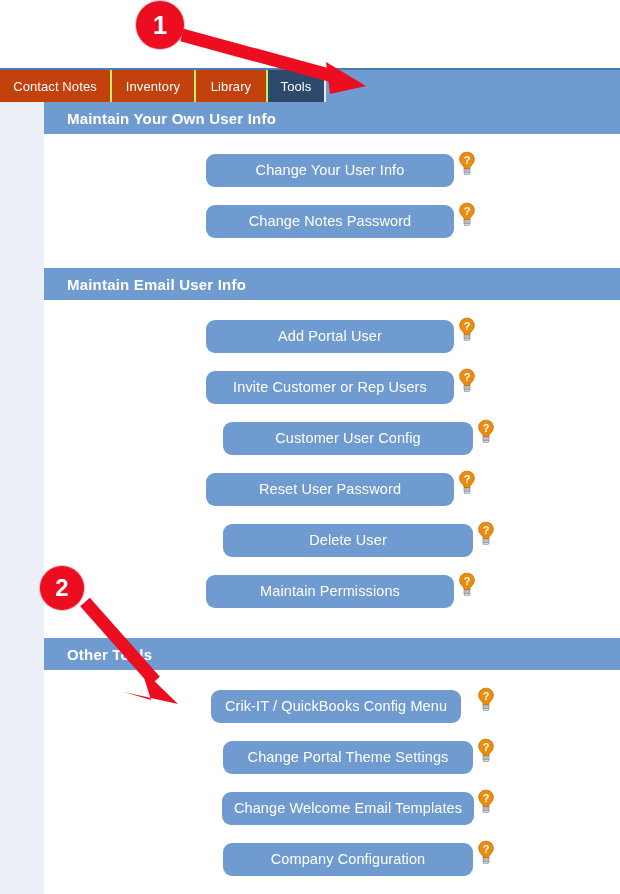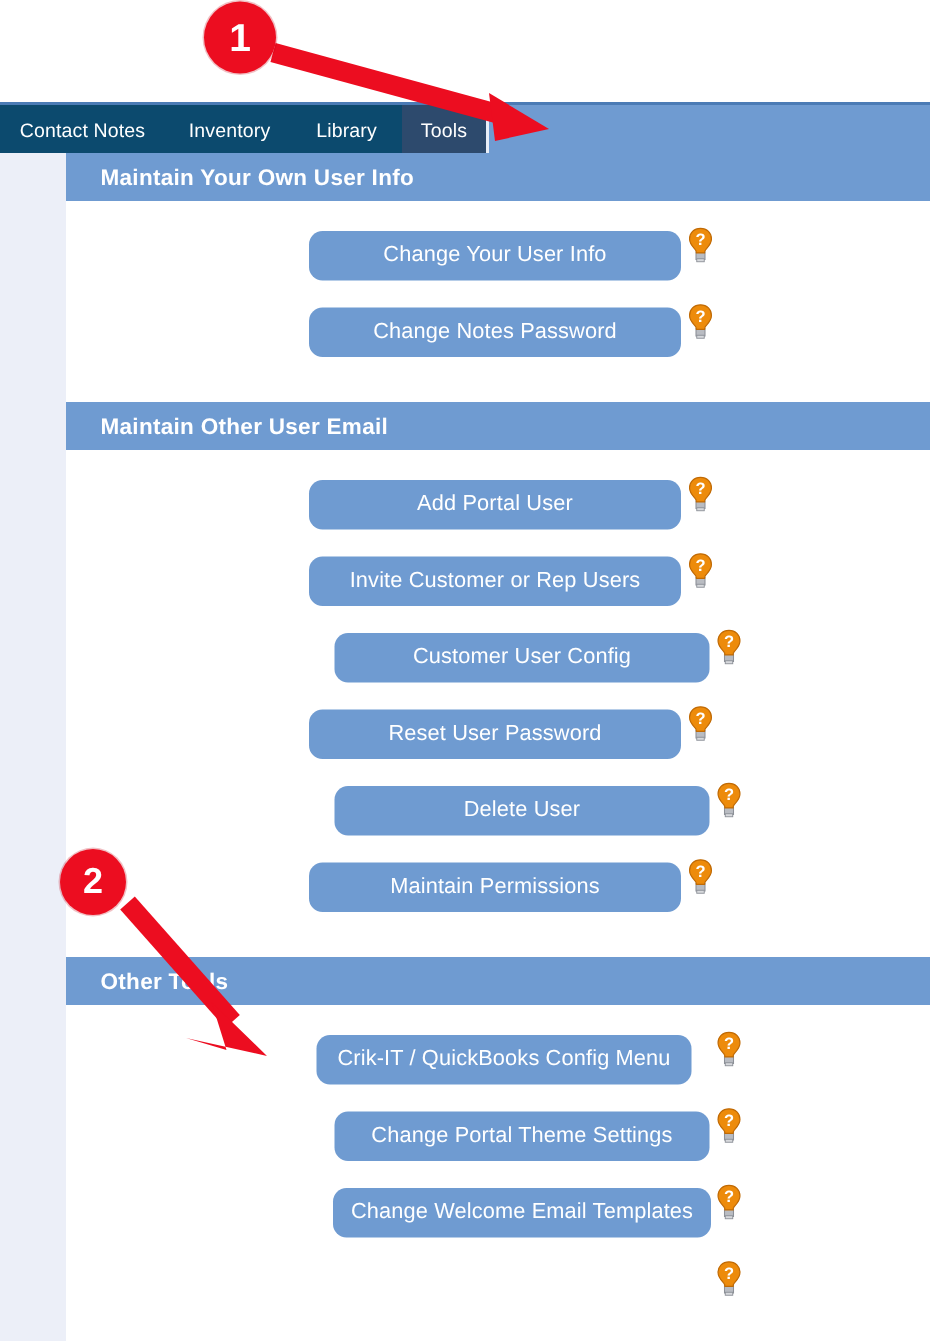--- a/index.html
+++ b/index.html
@@ -49,22 +49,22 @@
   }
   .tab {
     position: relative;
     display: flex;
     align-items: center;
     justify-content: center;
     padding: 0 12px;
     font-size: 13px;
     color: #ffffff;
     letter-spacing: .1px;
-    background: #0c4a6e;
-    border-right: 2px solid #0c4a6e;
+    background: #c2410c;
+    border-right: 2px solid #bef264;
     box-sizing: border-box;
     cursor: pointer;
     white-space: nowrap;
   }
   .tab.active {
     background: #2d4a6d;
     border-right: 2px solid #e8eef8;
     color: #ffffff;
   }
   .tab-filler {
@@ -233,21 +233,21 @@
                 <text x="9" y="12.6" font-family="Liberation Sans, sans-serif" font-size="11" font-weight="bold" fill="#ffffff" text-anchor="middle">?</text>
               </svg>
             </span>
           </div>
 
         </div>
       </div>
 
       <div class="section">
         <div class="section-header">
-          <span>Maintain Other User Email</span>
+          <span>Maintain Email User Info</span>
         </div>
         <div class="section-body">
 
           <div class="btn-row">
             <button class="tool-btn" style="left:162px;width:248px">Add Portal User</button>
             <span class="help-icon" style="left:414px">
               <svg width="18" height="27" viewBox="0 0 18 27">
                 <rect x="6" y="17" width="6" height="5" fill="#b9bcc2" stroke="#8c9097" stroke-width="0.7"></rect>
                 <rect x="6.5" y="21.5" width="5" height="2" fill="#d7d9dd" stroke="#8c9097" stroke-width="0.6"></rect>
                 <path d="M9 1.2 C4.6 1.2 1.7 4.3 1.7 8.3 C1.7 11.4 3.9 13.5 5.4 15.2 C6.2 16.1 6.3 16.8 6.3 17.6 L11.7 17.6 C11.7 16.8 11.8 16.1 12.6 15.2 C14.1 13.5 16.3 11.4 16.3 8.3 C16.3 4.3 13.4 1.2 9 1.2 Z" fill="#ed8b0b" stroke="#c06a05" stroke-width="0.8"></path>
@@ -355,20 +355,21 @@
               <svg width="18" height="27" viewBox="0 0 18 27">
                 <rect x="6" y="17" width="6" height="5" fill="#b9bcc2" stroke="#8c9097" stroke-width="0.7"></rect>
                 <rect x="6.5" y="21.5" width="5" height="2" fill="#d7d9dd" stroke="#8c9097" stroke-width="0.6"></rect>
                 <path d="M9 1.2 C4.6 1.2 1.7 4.3 1.7 8.3 C1.7 11.4 3.9 13.5 5.4 15.2 C6.2 16.1 6.3 16.8 6.3 17.6 L11.7 17.6 C11.7 16.8 11.8 16.1 12.6 15.2 C14.1 13.5 16.3 11.4 16.3 8.3 C16.3 4.3 13.4 1.2 9 1.2 Z" fill="#ed8b0b" stroke="#c06a05" stroke-width="0.8"></path>
                 <text x="9" y="12.6" font-family="Liberation Sans, sans-serif" font-size="11" font-weight="bold" fill="#ffffff" text-anchor="middle">?</text>
               </svg>
             </span>
           </div>
 
           <div class="btn-row">
+            <button class="tool-btn" style="left:179px;width:250px">Company Configuration</button>
             <span class="help-icon" style="left:433px">
               <svg width="18" height="27" viewBox="0 0 18 27">
                 <rect x="6" y="17" width="6" height="5" fill="#b9bcc2" stroke="#8c9097" stroke-width="0.7"></rect>
                 <rect x="6.5" y="21.5" width="5" height="2" fill="#d7d9dd" stroke="#8c9097" stroke-width="0.6"></rect>
                 <path d="M9 1.2 C4.6 1.2 1.7 4.3 1.7 8.3 C1.7 11.4 3.9 13.5 5.4 15.2 C6.2 16.1 6.3 16.8 6.3 17.6 L11.7 17.6 C11.7 16.8 11.8 16.1 12.6 15.2 C14.1 13.5 16.3 11.4 16.3 8.3 C16.3 4.3 13.4 1.2 9 1.2 Z" fill="#ed8b0b" stroke="#c06a05" stroke-width="0.8"></path>
                 <text x="9" y="12.6" font-family="Liberation Sans, sans-serif" font-size="11" font-weight="bold" fill="#ffffff" text-anchor="middle">?</text>
               </svg>
             </span>
           </div>
 

